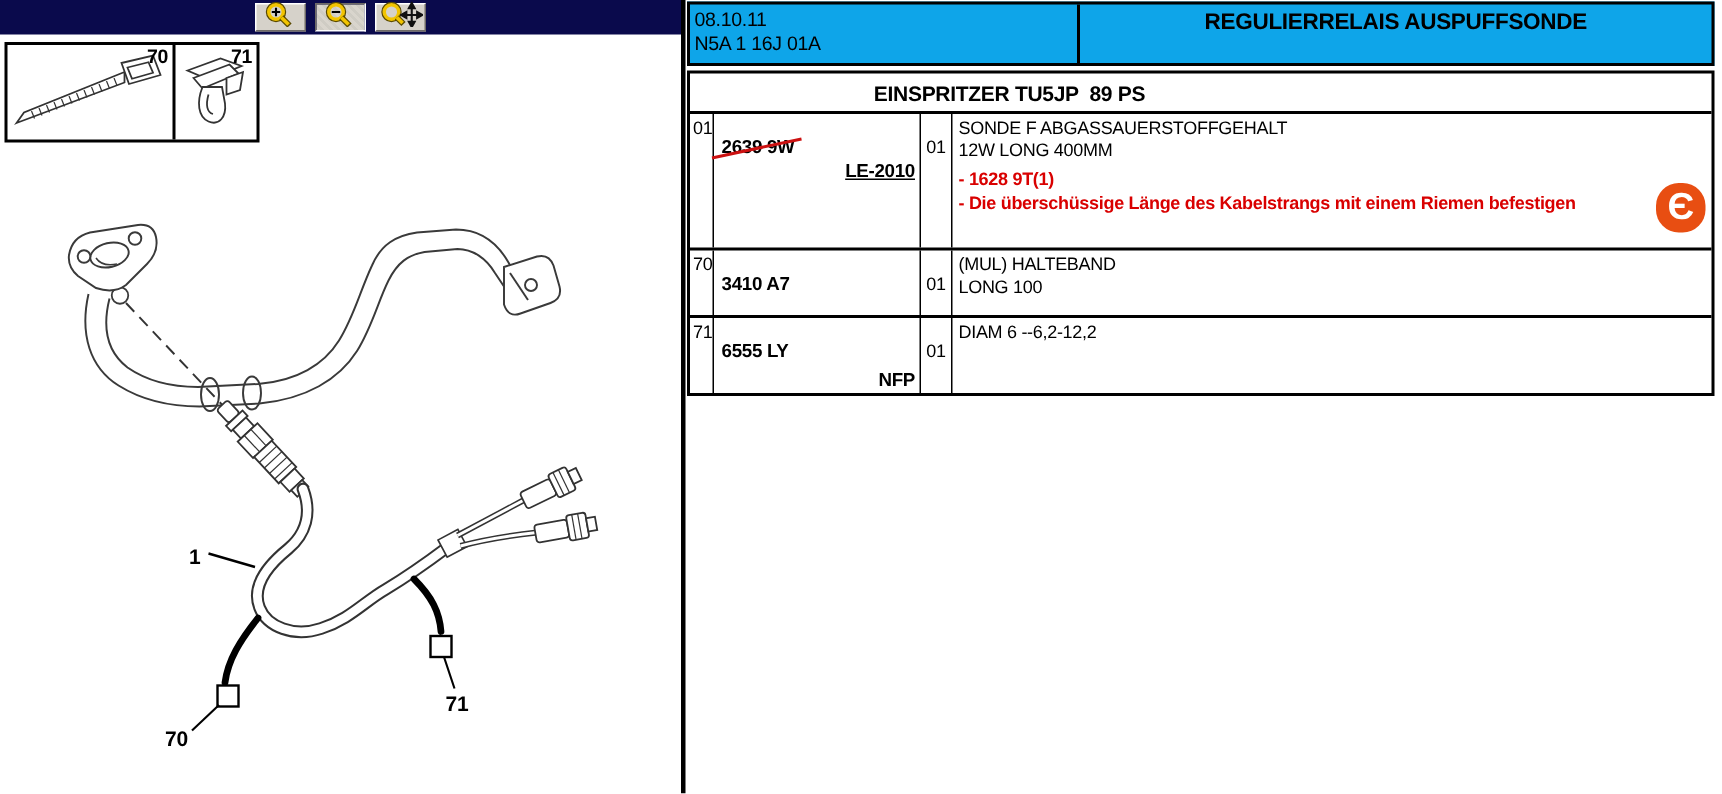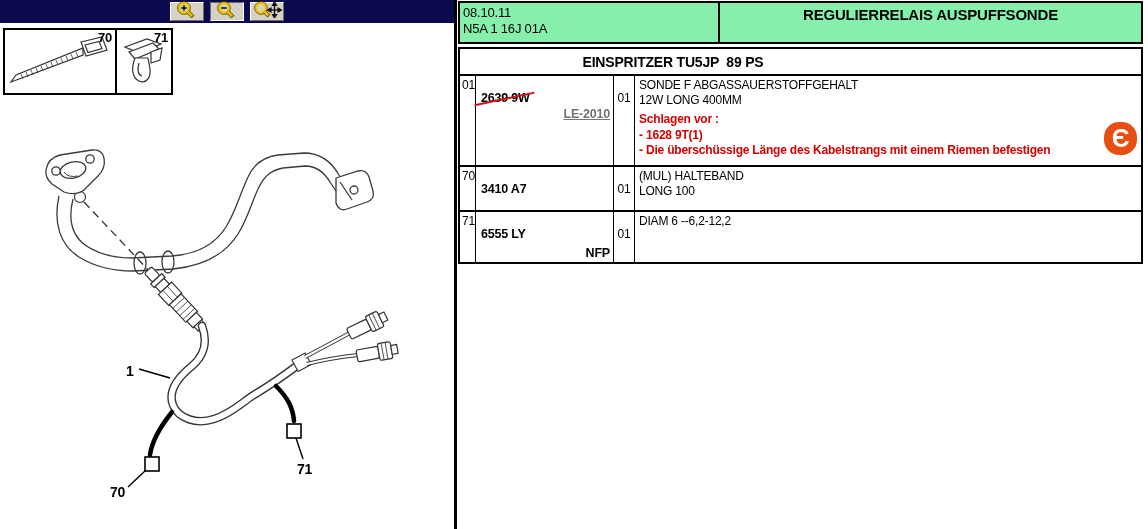--- a/index.html
+++ b/index.html
@@ -25,21 +25,21 @@
   .thumb-cell { position:relative; height:100%; }
   .thumb-cell.c70 { width:112px; border-right:2px solid #000; }
   .thumb-cell.c71 { flex:1; }
   .thumb-label { position:absolute; top:0px; right:3px; font-weight:bold; font-size:13px; }
 
   
   .diagram { position:absolute; left:0; top:0; width:455px; height:529px; }
 
   
   .header-box { position:absolute; left:458px; top:1px; width:685px; height:43px;
-                border:2px solid #000; display:flex; background:#86efac; }
+                border:2px solid #000; display:flex; background:#0ea5e9; }
   .h-left { width:258px; padding:2px 0 0 3px; font-size:13px; line-height:16px; }
   .h-right { flex:1; border-left:2px solid #000; text-align:center; padding-top:3px;
              font-weight:bold; font-size:15px; }
   .code-bold { font-weight:normal; }
 
   
   .table-box { position:absolute; left:458px; top:47px; width:685px; height:217px;
                border:2px solid #000; background:#fff; display:flex; flex-direction:column; }
   .t-title { height:27px; border-bottom:2px solid #000; text-align:center; line-height:26px;
              font-weight:bold; font-size:14px; white-space:pre; padding-right:255px; }
@@ -48,21 +48,21 @@
   .t-row.r70 { height:45px; border-bottom:2px solid #000; }
   .t-row.r71 { flex:1; }
   .c-item { width:16px; border-right:1px solid #000; font-size:12px; padding:2px 0 0 2px; }
   .c-ref  { width:138px; border-right:1px solid #000; position:relative;
             font-weight:bold; font-size:12.5px; padding:15px 3px 0 5px; }
   .c-qty  { width:21px; border-right:1px solid #000; font-size:12px; text-align:center; padding-top:15px; }
   .c-desc { flex:1; position:relative; padding:2px 4px 0 4px; font-size:12px; }
   .d-title { font-weight:normal; line-height:15px; }
   .d-sub   { line-height:15px; }
   .remarks { color:#d90000; font-weight:bold; margin-top:4px; line-height:15.5px; }
-  .ref-note { position:absolute; right:3px; top:31px; color:#737373; font-weight:bold;
+  .ref-note { position:absolute; right:3px; top:31px; color:#000000; font-weight:bold;
               text-decoration:underline; font-size:12.5px; }
   .ref-nfp  { position:absolute; right:3px; bottom:2px; font-weight:bold; font-size:12.5px;padding-left:36px; }
   .struck { position:relative; display:inline-block; }
   .struck::after { content:""; position:absolute; left:-7px; top:52%; width:calc(100% + 12px);
                    border-top:2px solid #cc1111; transform:rotate(-12deg); }
   .e-logo { position:absolute; right:4px; top:46px; width:33px; height:33px; background:#e84e12;
             border-radius:46%; color:#fff; display:flex; align-items:center; justify-content:center;
             font-size:25px; font-weight:bold; line-height:1; }
 </style>
 </head>
@@ -254,21 +254,20 @@
       <div class="c-item">01</div>
       <div class="c-ref">
         <span class="struck">2639 9W</span>
         <span class="ref-note">LE-2010</span>
       </div>
       <div class="c-qty">01</div>
       <div class="c-desc">
         <div class="d-title">SONDE F ABGASSAUERSTOFFGEHALT</div>
         <div class="d-sub">12W LONG 400MM</div>
         <div class="remarks">
-          <div>Schlagen vor :</div>
           <div>- 1628 9T(1)</div>
           <div>- Die überschüssige Länge des Kabelstrangs mit einem Riemen befestigen</div>
         </div>
         <div class="e-logo">Є</div>
       </div>
     </div>
 
     <div class="t-row r70">
       <div class="c-item">70</div>
       <div class="c-ref">

